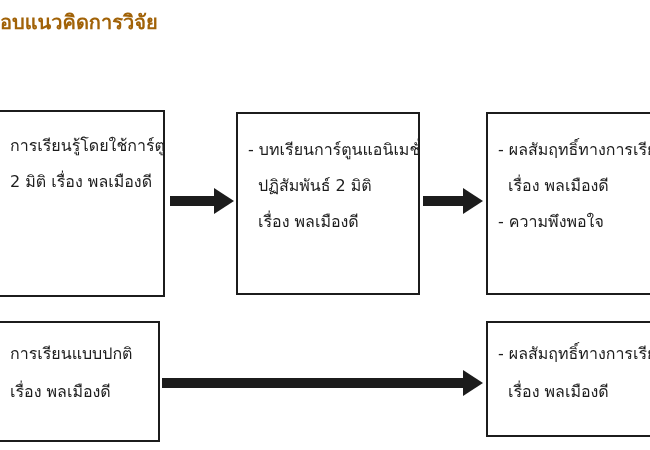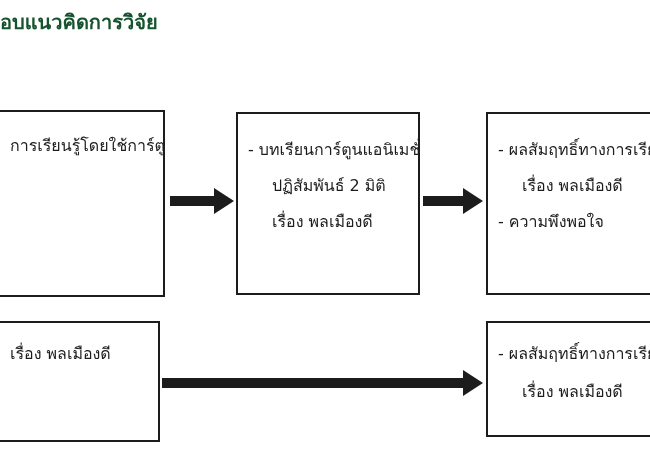--- a/index.html
+++ b/index.html
@@ -16,36 +16,36 @@
     font-family: "DejaVu Sans", "Liberation Sans", sans-serif;
     color: #1c1c1c;
   }
   .title {
     position: absolute;
     left: 0;
     top: 6px;
     margin: 0;
     font-size: 20px;
     font-weight: 700;
-    color: #14532d;
+    color: #a16207;
     white-space: nowrap;
   }
   .box {
     position: absolute;
     box-sizing: border-box;
     border: 2px solid #1c1c1c;
     background: #ffffff;
     font-size: 16px;
     overflow: hidden;
   }
   .box .line {
     line-height: 36px;
     white-space: nowrap;
   }
-  .box .cont { margin-left: 24px; }
+  .box .cont { margin-left: 10px; }
 
   .box-1 { left: -42px; top: 110px; width: 207px; height: 187px; padding: 16px 6px 0 50px; }
   .box-2 { left: 236px; top: 112px; width: 184px; height: 183px; padding: 18px 6px 0 10px; }
   .box-3 { left: 486px; top: 112px; width: 200px; height: 183px; padding: 18px 0 0 10px; }
   .box-4 { left: -42px; top: 321px; width: 202px; height: 121px; padding: 12px 6px 0 50px; }
   .box-5 { left: 486px; top: 321px; width: 200px; height: 116px; padding: 12px 0 0 10px; }
   .box-4 .line, .box-5 .line { line-height: 38px; }
 
   .arrow { position: absolute; }
   .arrow .shaft {
@@ -76,20 +76,21 @@
 </style>
 </head>
 <body>
 
 <div class="canvas">
 
   <h1 class="title">อบแนวคิดการวิจัย</h1>
 
   <div class="box box-1">
     <div class="line">การเรียนรู้โดยใช้การ์ตูน</div>
+    <div class="line">2 มิติ เรื่อง พลเมืองดี</div>
   </div>
 
   <div class="arrow arrow-1">
     <span class="shaft"></span>
     <span class="head"></span>
   </div>
 
   <div class="box box-2">
     <div class="line">- บทเรียนการ์ตูนแอนิเมชั่น</div>
     <div class="line cont">ปฏิสัมพันธ์ 2 มิติ</div>
@@ -101,20 +102,21 @@
     <span class="head"></span>
   </div>
 
   <div class="box box-3">
     <div class="line">- ผลสัมฤทธิ์ทางการเรียน</div>
     <div class="line cont">เรื่อง พลเมืองดี</div>
     <div class="line">- ความพึงพอใจ</div>
   </div>
 
   <div class="box box-4">
+    <div class="line">การเรียนแบบปกติ</div>
     <div class="line">เรื่อง พลเมืองดี</div>
   </div>
 
   <div class="arrow arrow-3">
     <span class="shaft"></span>
     <span class="head"></span>
   </div>
 
   <div class="box box-5">
     <div class="line">- ผลสัมฤทธิ์ทางการเรียน</div>

